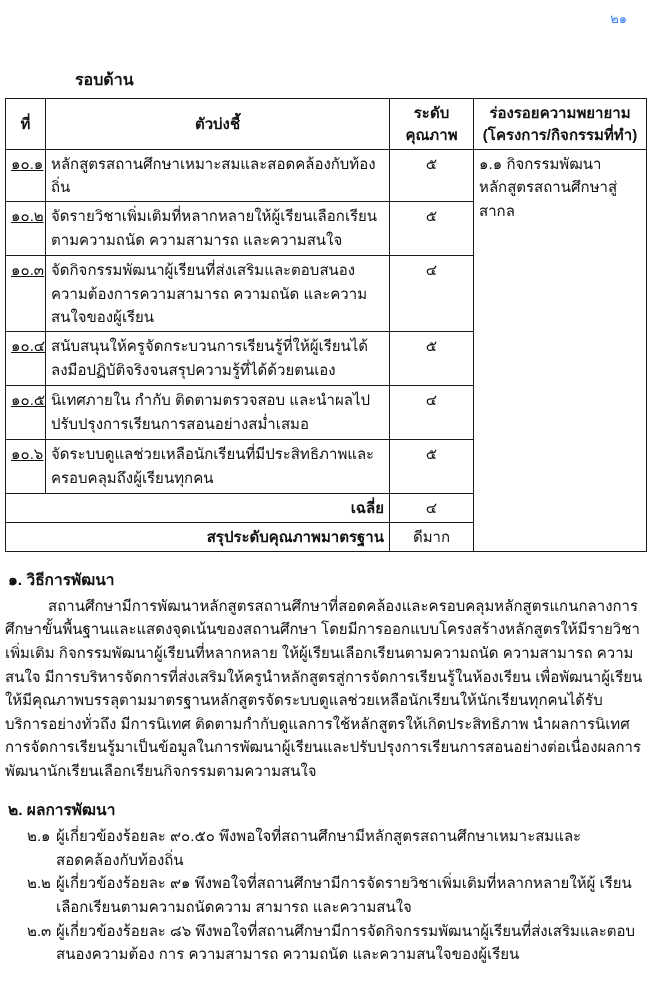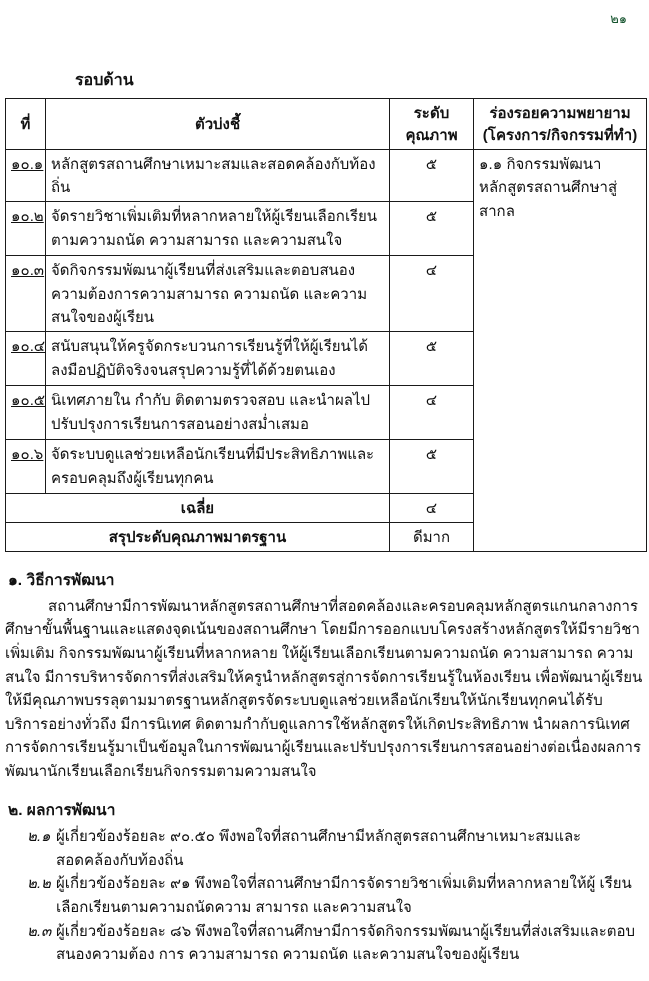--- a/index.html
+++ b/index.html
@@ -6,21 +6,21 @@
   html, body { background: #ffffff; }
   body {
     width: 649px; height: 981px;
     font-family: "Liberation Sans", sans-serif;
     color: #111111;
   }
   .page { position: relative; width: 649px; height: 981px; overflow: hidden; }
 
   .page-number {
     position: absolute; top: 8px; right: 22px;
-    font-size: 13px; color: #14532d;
+    font-size: 13px; color: #3b82f6;
   }
 
   .heading {
     padding: 68px 6px 6px 8px;
     font-weight: bold; font-size: 16px; line-height: 1.5;
   }
   .heading-line2 { margin-left: 67px; }
 
   table.std-table {
     margin-left: 5px;
@@ -47,41 +47,41 @@
   .col-ind   { width: 344px; }
   .col-level { width: 84px; }
   .col-ev    { width: 173px; }
 
   .cell-no    { text-align: center; padding: 2px 1px; text-decoration: underline; }
   .cell-level { text-align: center; }
   .cell-ev    { line-height: 1.85; }
   .row-two    { height: 54px; }
   .row-one    { height: 28px; }
 
-  .merged-label { text-align: center; font-weight: bold; height: 29px; }
+  .merged-label { text-align: right; font-weight: bold; height: 29px; }
   .cell-summary-value { text-align: center; }
 
   .section-title {
     font-weight: bold; font-size: 15.5px;
     margin: 15px 0 2px 8px;
   }
   .para {
     margin: 2px 6px 0 5px;
     text-indent: 43px;
     font-size: 15px;
     line-height: 1.57;
   }
   .result-list { margin-top: 2px; }
   .result-item {
     display: flex;
     margin: 0 6px 0 27px;
     font-size: 15px;
     line-height: 1.57;
   }
-  .item-no { flex: 0 0 29px; font-style: italic; }
+  .item-no { flex: 0 0 29px; }
   .item-text { flex: 1; }
 </style>
 </head>
 <body>
 
 <div class="page">
 
   <div class="page-number">๒๑</div>
 
   <div class="heading">

